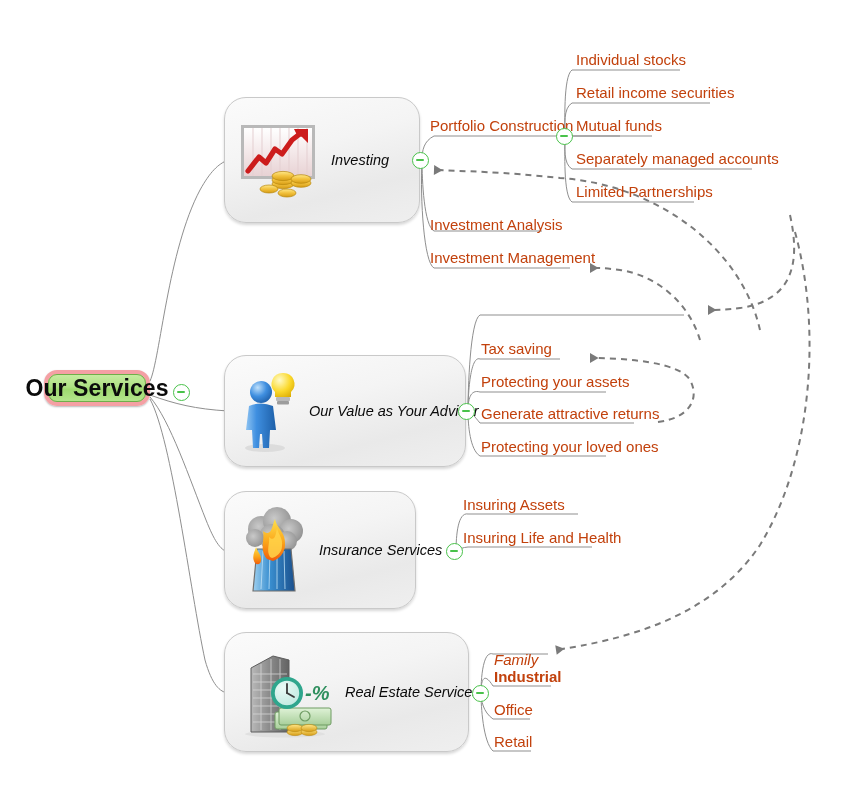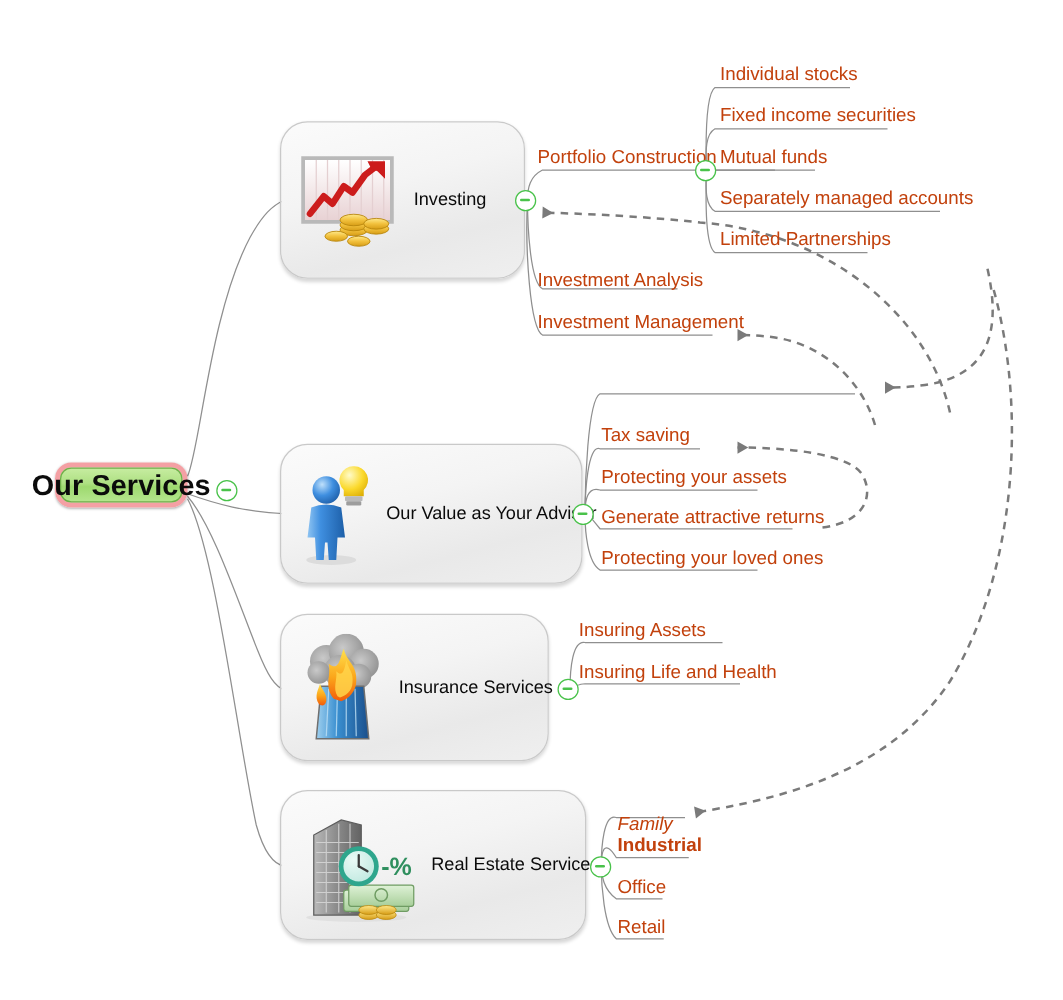--- a/index.html
+++ b/index.html
@@ -63,20 +63,21 @@
   
   .main-node {
     position: absolute;
     box-sizing: border-box;
     border: 1px solid #c9c9c9;
     border-radius: 22px;
     background: linear-gradient(165deg, #fbfbfb 0%, #f4f4f4 40%, #e9e9e9 72%, #efefef 100%);
     box-shadow: 0 2px 3px rgba(0,0,0,.16);
     display: flex;
     align-items: center;
+    font-style: italic;
   }
   .main-node .node-icon {
     position: relative;
     flex: 0 0 auto;
     margin-left: 14px;
   }
   .main-node .node-label {
     font-size: 14.5px;
     color: #0a0a0a;
     white-space: nowrap;
@@ -221,21 +222,21 @@
       </svg>
     </span>
     <span class="node-label">Investing</span>
   </div>
   <div class="toggle" style="left:412px; top:152px;"></div>
 
   <div class="leaf" style="left:430px; top:118px;">Portfolio Construction</div>
   <div class="toggle" style="left:556px; top:128px;"></div>
 
   <div class="leaf" style="left:576px; top:52px;">Individual stocks</div>
-  <div class="leaf" style="left:576px; top:85px;">Fixed income securities</div>
+  <div class="leaf" style="left:576px; top:85px;">Retail income securities</div>
   <div class="leaf" style="left:576px; top:118px;">Mutual funds</div>
   <div class="leaf" style="left:576px; top:151px;">Separately managed accounts</div>
   <div class="leaf" style="left:576px; top:184px;">Limited Partnerships</div>
 
   <div class="leaf" style="left:430px; top:217px;">Investment Analysis</div>
   <div class="leaf" style="left:430px; top:250px;">Investment Management</div>
 
   <div class="main-node" style="left:224px; top:355px; width:242px; height:112px;">
     <span class="node-icon">
       <svg class="icon-art" width="60" height="84" viewBox="0 0 60 84">
@@ -268,21 +269,21 @@
     </span>
     <span class="node-label">Our Value as Your Advisor</span>
   </div>
   <div class="toggle" style="left:458px; top:403px;"></div>
 
   <div class="leaf" style="left:481px; top:341px;">Tax saving</div>
   <div class="leaf" style="left:481px; top:374px;">Protecting your assets</div>
   <div class="leaf" style="left:481px; top:406px;">Generate attractive returns</div>
   <div class="leaf" style="left:481px; top:439px;">Protecting your loved ones</div>
 
-  <div class="main-node" style="left:224px; top:491px; width:215px; height:118px;">
+  <div class="main-node" style="left:224px; top:491px; width:192px; height:118px;">
     <span class="node-icon">
       <svg class="icon-art" width="70" height="86" viewBox="0 0 70 86">
         <defs>
           <linearGradient id="bldgG" x1="0" y1="0" x2="1" y2="0">
             <stop offset="0" stop-color="#9fd0ef"></stop>
             <stop offset="0.4" stop-color="#3a8fd0"></stop>
             <stop offset="1" stop-color="#1a4f8c"></stop>
           </linearGradient>
           <radialGradient id="smokeG" cx="0.4" cy="0.4" r="0.7">
             <stop offset="0" stop-color="#c9c9c9"></stop>

